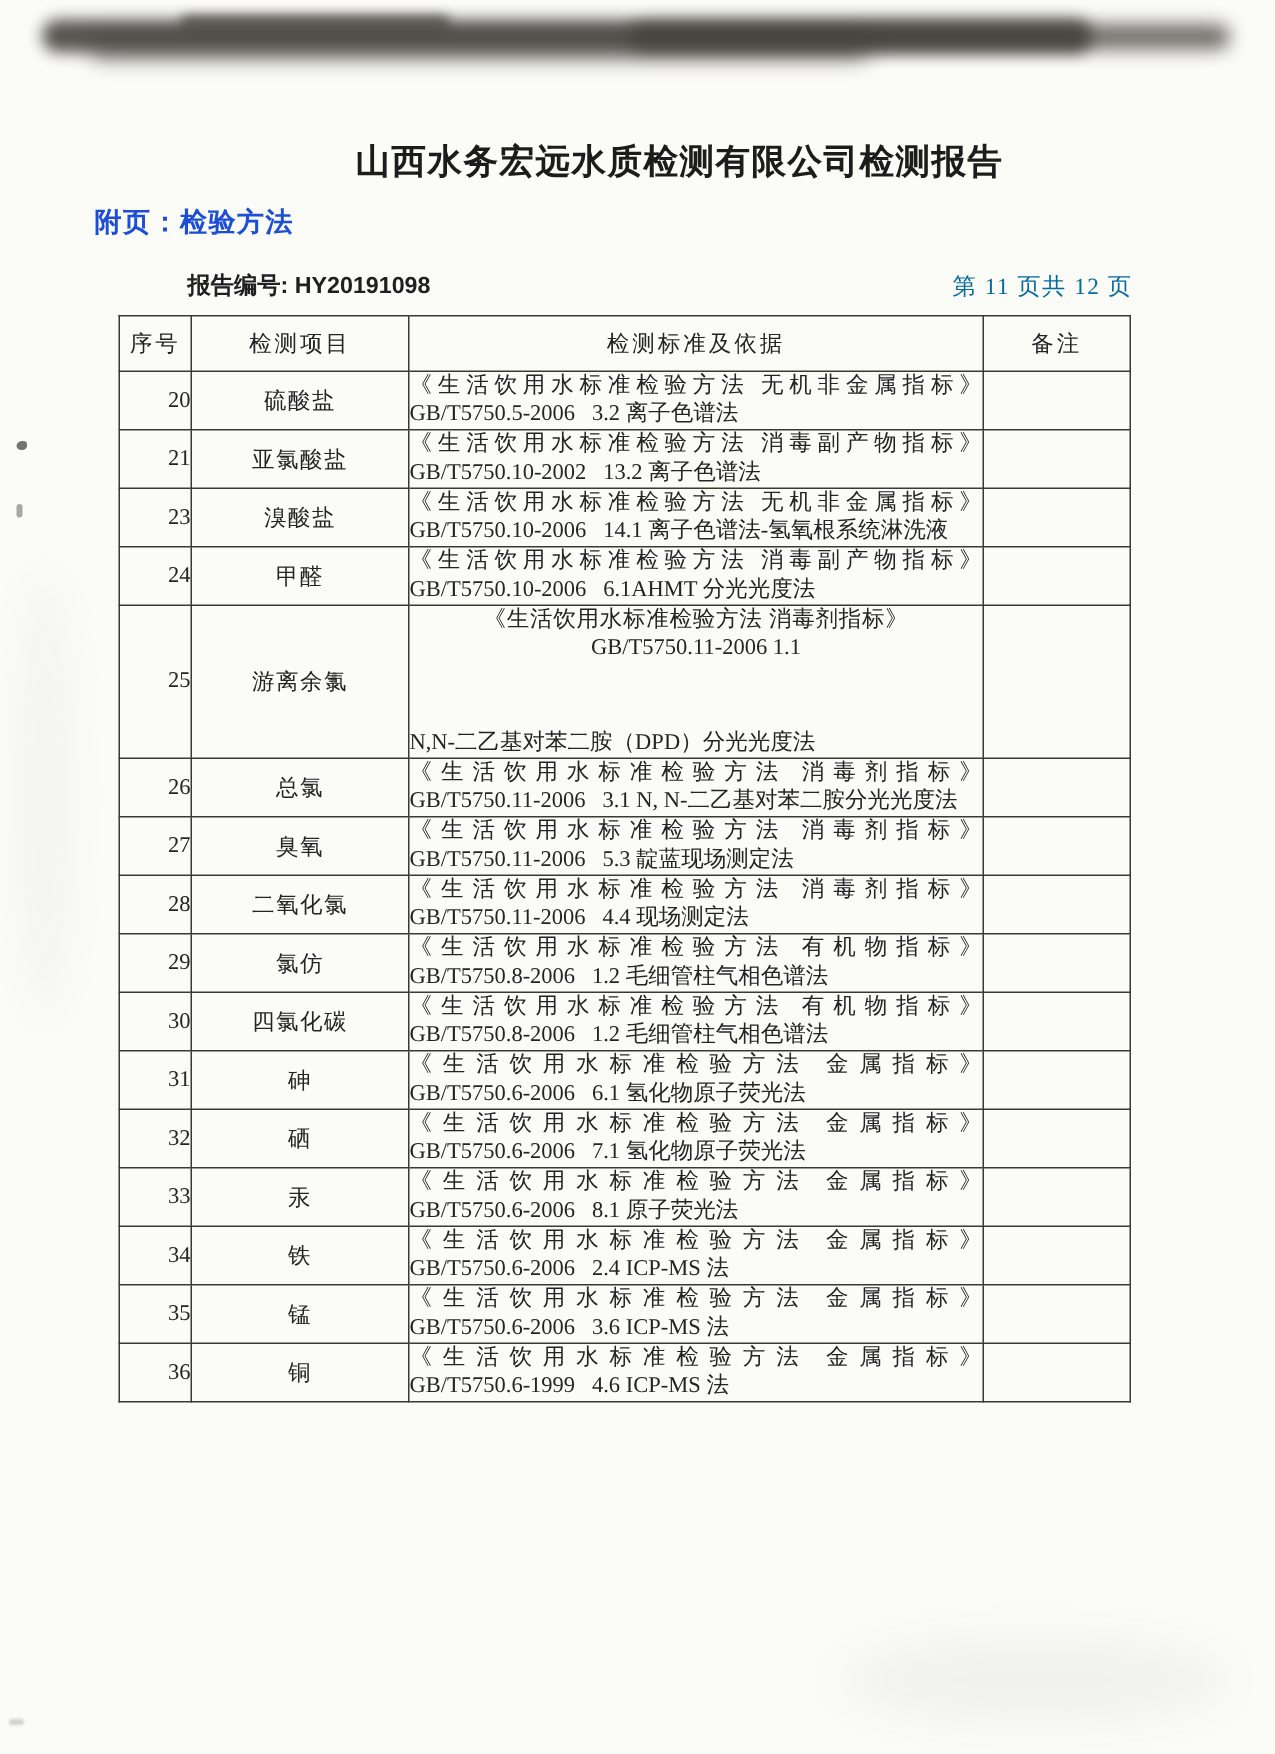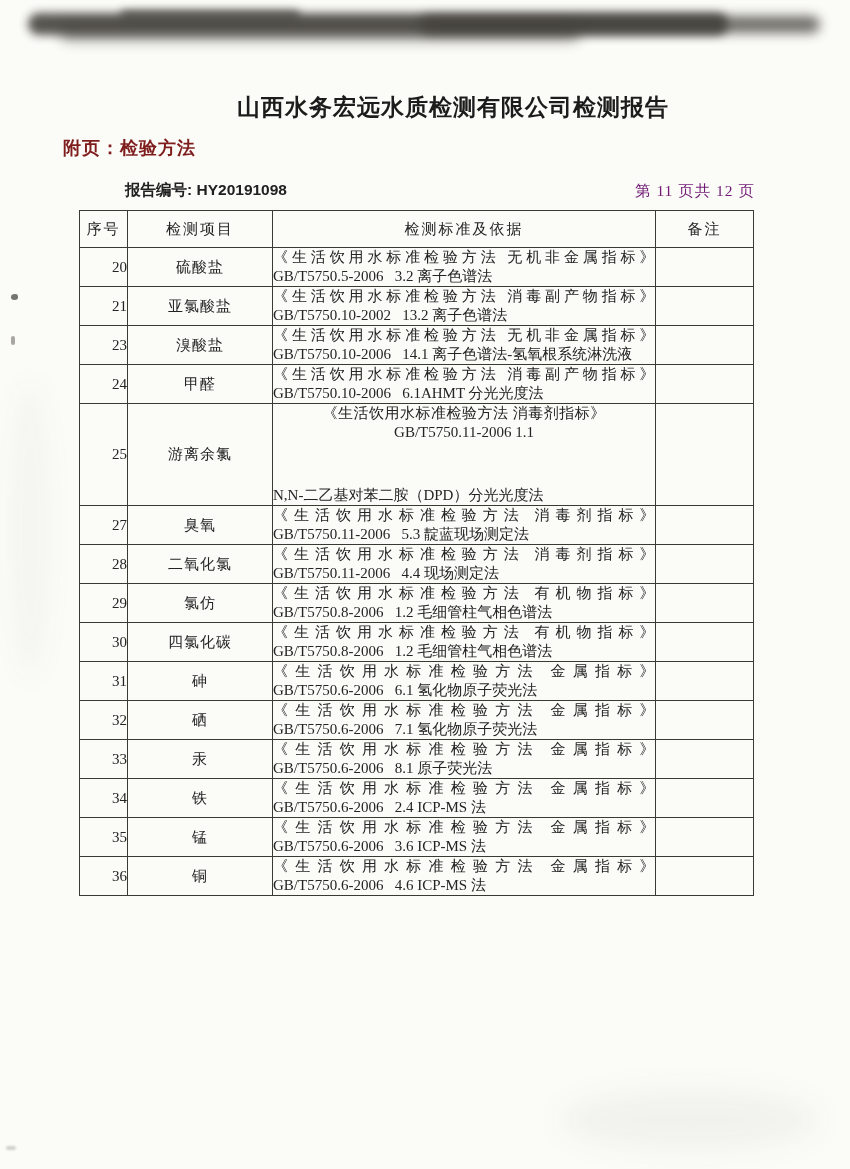--- a/index.html
+++ b/index.html
@@ -32,31 +32,31 @@
     text-align: center;
     font-family: "Liberation Sans", "DejaVu Sans", sans-serif;
     font-weight: bold; font-size: 23px; letter-spacing: 1px;
     color: #1c1c1c;
     padding-left: 28px;
   }
   .appendix {
     position: absolute; left: 63px; top: 136px;
     font-family: Liberation Serif, serif;
     font-weight: bold; font-size: 18px; letter-spacing: 1px;
-    color: #7f1d1d;
+    color: #1d4ed8;
   }
   .meta-row { position: absolute; left: 0; top: 180px; width: 100%; height: 22px; }
   .report-no {
     position: absolute; left: 85px; top: 0;
     font-family: "Liberation Sans", "DejaVu Sans", sans-serif;
     font-weight: bold; font-size: 15.5px; color: #202020; margin-left: 40px;
   }
   .page-indicator {
     position: absolute; right: 95px; top: 1px;
-    font-size: 15.5px; letter-spacing: 1px; color: #701a75;
+    font-size: 15.5px; letter-spacing: 1px; color: #0369a1;
   }
 
   
   table.methods {
     position: absolute; left: 79px; top: 210px;
     width: 674px; border-collapse: collapse; table-layout: fixed;
     font-size: 15px; color: var(--ink, #242424);
   }
   table.methods th, table.methods td {
     border: 1px solid var(--line, #3a3a33);
@@ -152,20 +152,29 @@
     <td class="c-no">25</td>
     <td class="c-item">游离余氯</td>
     <td class="c-std">
           <div class="std-line first">《生活饮用水标准检验方法 消毒剂指标》</div>
           <div class="std-line">GB/T5750.11-2006 1.1</div>
           <div class="std-line">N,N-二乙基对苯二胺（DPD）分光光度法</div>
         </td>
     <td class="c-note"></td>
   </tr>
       <tr>
+    <td class="c-no">26</td>
+    <td class="c-item">总氯</td>
+    <td class="c-std">
+          <div class="std-line first">《生活饮用水标准检验方法 消毒剂指标》</div>
+          <div class="std-line">GB/T5750.11-2006   3.1 N, N-二乙基对苯二胺分光光度法</div>
+        </td>
+    <td class="c-note"></td>
+  </tr>
+      <tr>
     <td class="c-no">27</td>
     <td class="c-item">臭氧</td>
     <td class="c-std">
           <div class="std-line first">《生活饮用水标准检验方法 消毒剂指标》</div>
           <div class="std-line">GB/T5750.11-2006   5.3 靛蓝现场测定法</div>
         </td>
     <td class="c-note"></td>
   </tr>
       <tr>
     <td class="c-no">28</td>
@@ -237,18 +246,18 @@
           <div class="std-line first">《生活饮用水标准检验方法 金属指标》</div>
           <div class="std-line">GB/T5750.6-2006   3.6 ICP-MS 法</div>
         </td>
     <td class="c-note"></td>
   </tr>
       <tr>
     <td class="c-no">36</td>
     <td class="c-item">铜</td>
     <td class="c-std">
           <div class="std-line first">《生活饮用水标准检验方法 金属指标》</div>
-          <div class="std-line">GB/T5750.6-2006   4.6 ICP-MS 法</div>
+          <div class="std-line">GB/T5750.6-1999   4.6 ICP-MS 法</div>
         </td>
     <td class="c-note"></td>
   </tr>
     </tbody>
 </table>
 
 </body></html>

